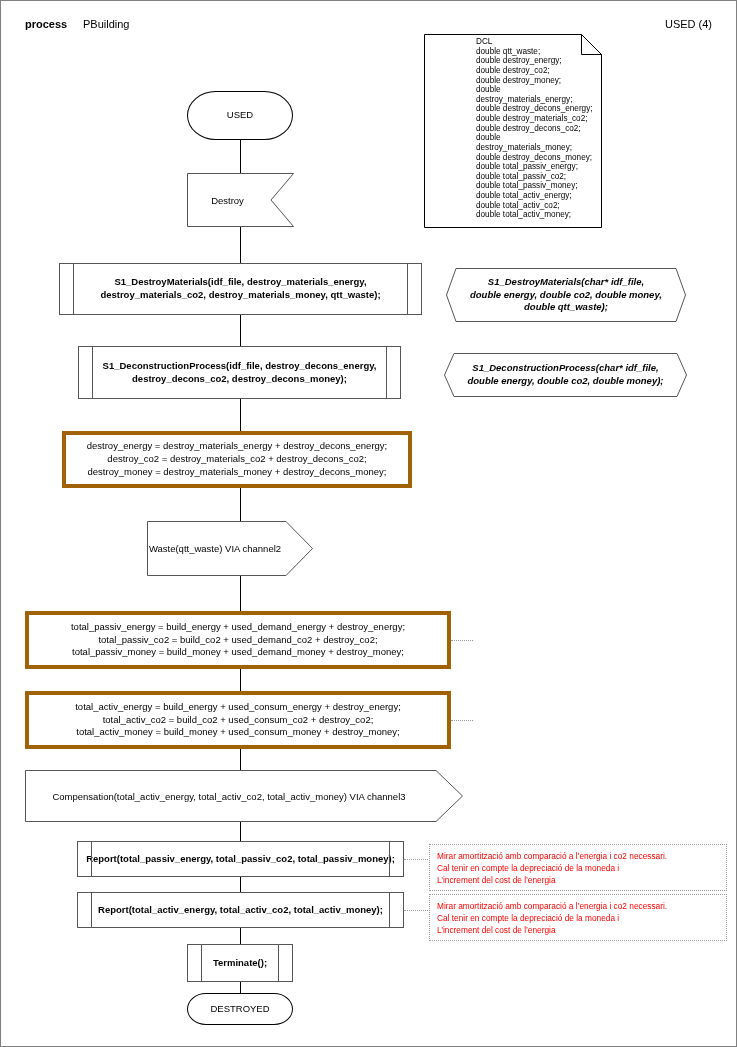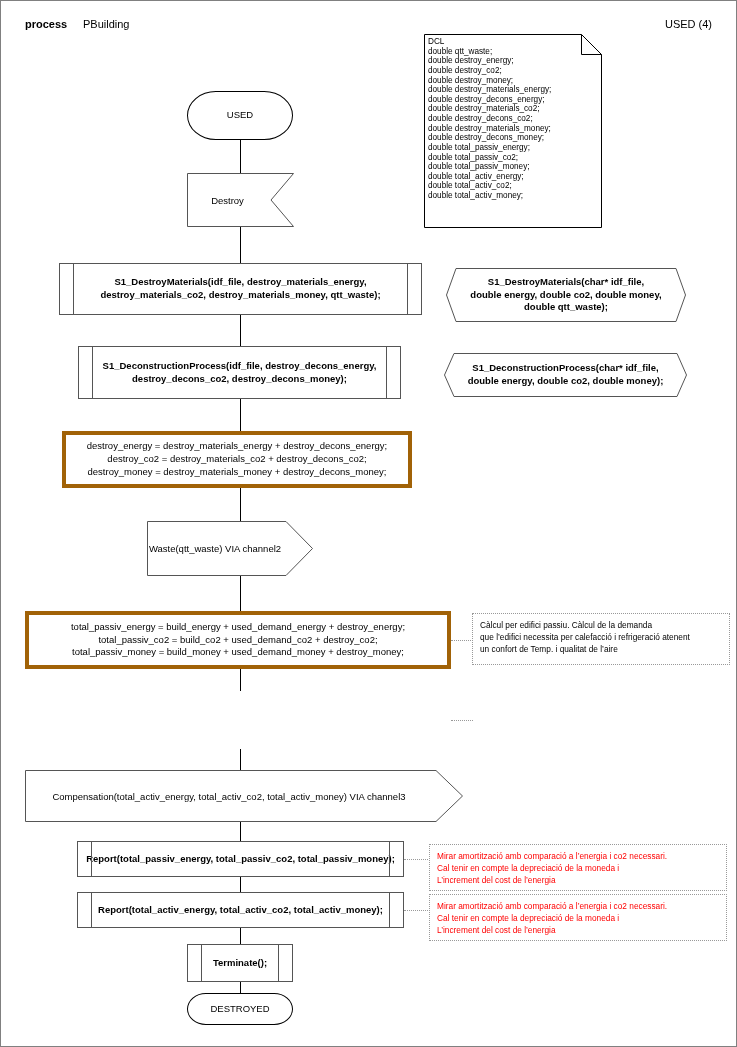--- a/index.html
+++ b/index.html
@@ -66,20 +66,21 @@
   .subproc::after  { right: 13px; }
 
   
   .procbox {
     border: 4px solid #a16207;
     background: #fff;
   }
   .sigwrap {
     position: absolute;
     box-sizing: border-box;
+    font-style: italic;
   }
   .sigwrap svg { position: absolute; inset: 0; }
   .sigwrap .sigtext {
     position: absolute;
     inset: 0;
     display: flex; align-items: center; justify-content: center;
     text-align: center;
     font-size: 9.5px; line-height: 1.35; font-weight: bold;
     padding: 0 14px; box-sizing: border-box;
     white-space: pre-line;
@@ -119,20 +120,21 @@
   }
   .dclnote svg { position: absolute; inset: 0; }
   .dclnote .dcltext {
     position: absolute; inset: 0;
     padding: 3px 4px 0 4px;
     box-sizing: border-box;
     font-size: 8.2px;
     line-height: 1.175;
     color: #000;
     white-space: pre-line;
+    margin-left: 48px;
   }
 
   
   .note {
     position: absolute;
     box-sizing: border-box;
     border: 1px dotted #999;
     background: #fff;
     padding: 5px 7px;
     font-size: 8.3px;
@@ -249,26 +251,28 @@
   </div>
 
   <div class="vline" style="left:239px; top:575px; height:36px;"></div>
 
   <div class="shape procbox" style="left:24px; top:610px; width:426px; height:58px;">
     <span class="txt">total_passiv_energy = build_energy + used_demand_energy + destroy_energy;
 total_passiv_co2 = build_co2 + used_demand_co2 + destroy_co2;
 total_passiv_money =  build_money + used_demand_money + destroy_money;</span>
   </div>
   <div class="dotline" style="left:450px; top:639px; width:22px;"></div>
-  <div class="note" style="left:471px; top:612px; width:258px; height:52px;">Càlcul per edifici passiu. Càlcul de la demanda
-que l’edifici necessita per calefacció i refrigeració atenent
-un confort de Temp.  i qualitat de l’aire</div>
 
   <div class="vline" style="left:239px; top:668px; height:22px;"></div>
 
+  <div class="shape procbox" style="left:24px; top:690px; width:426px; height:58px;">
+    <span class="txt">total_activ_energy = build_energy + used_consum_energy + destroy_energy;
+total_activ_co2 =  build_co2 + used_consum_co2 + destroy_co2;
+total_activ_money = build_money + used_consum_money + destroy_money;</span>
+  </div>
   <div class="dotline" style="left:450px; top:719px; width:22px;"></div>
 
   <div class="vline" style="left:239px; top:748px; height:22px;"></div>
 
   <div class="outsig" style="left:24px; top:769px; width:438px; height:52px;">
     <svg viewBox="0 0 438 52" preserveAspectRatio="none">
       <path d="M0.5,0.5 L411,0.5 L437.5,26 L411,51.5 L0.5,51.5 Z" fill="#ffffff" stroke="#555555" stroke-width="1"></path>
     </svg>
     <div class="sigtext">Compensation(total_activ_energy, total_activ_co2, total_activ_money) VIA channel3</div>
   </div>

